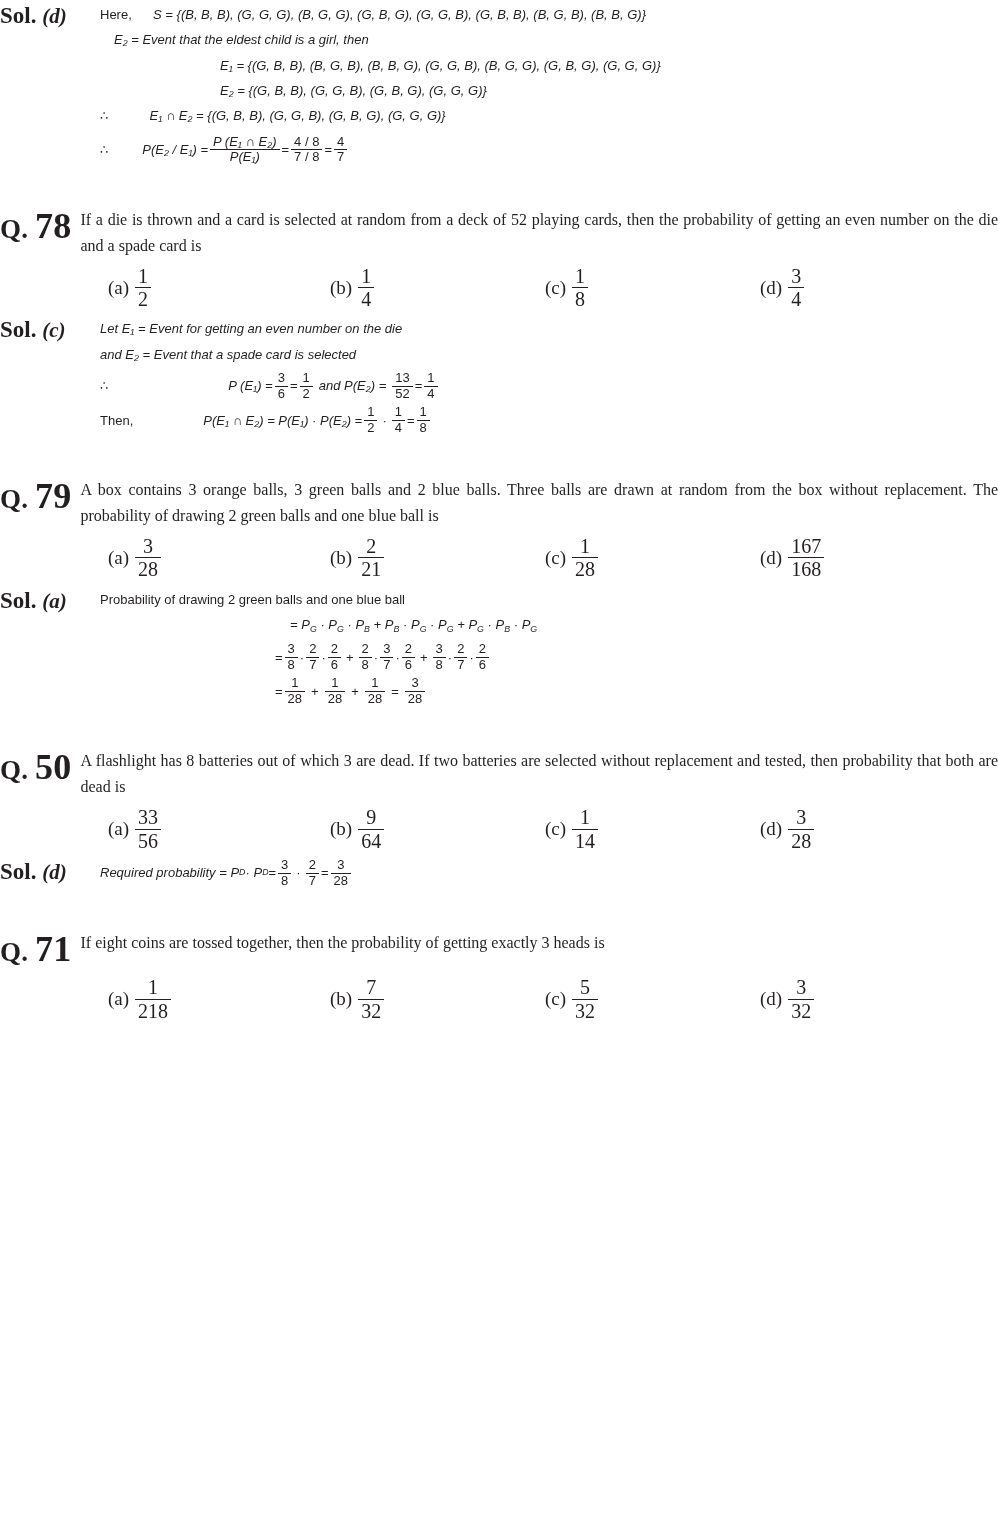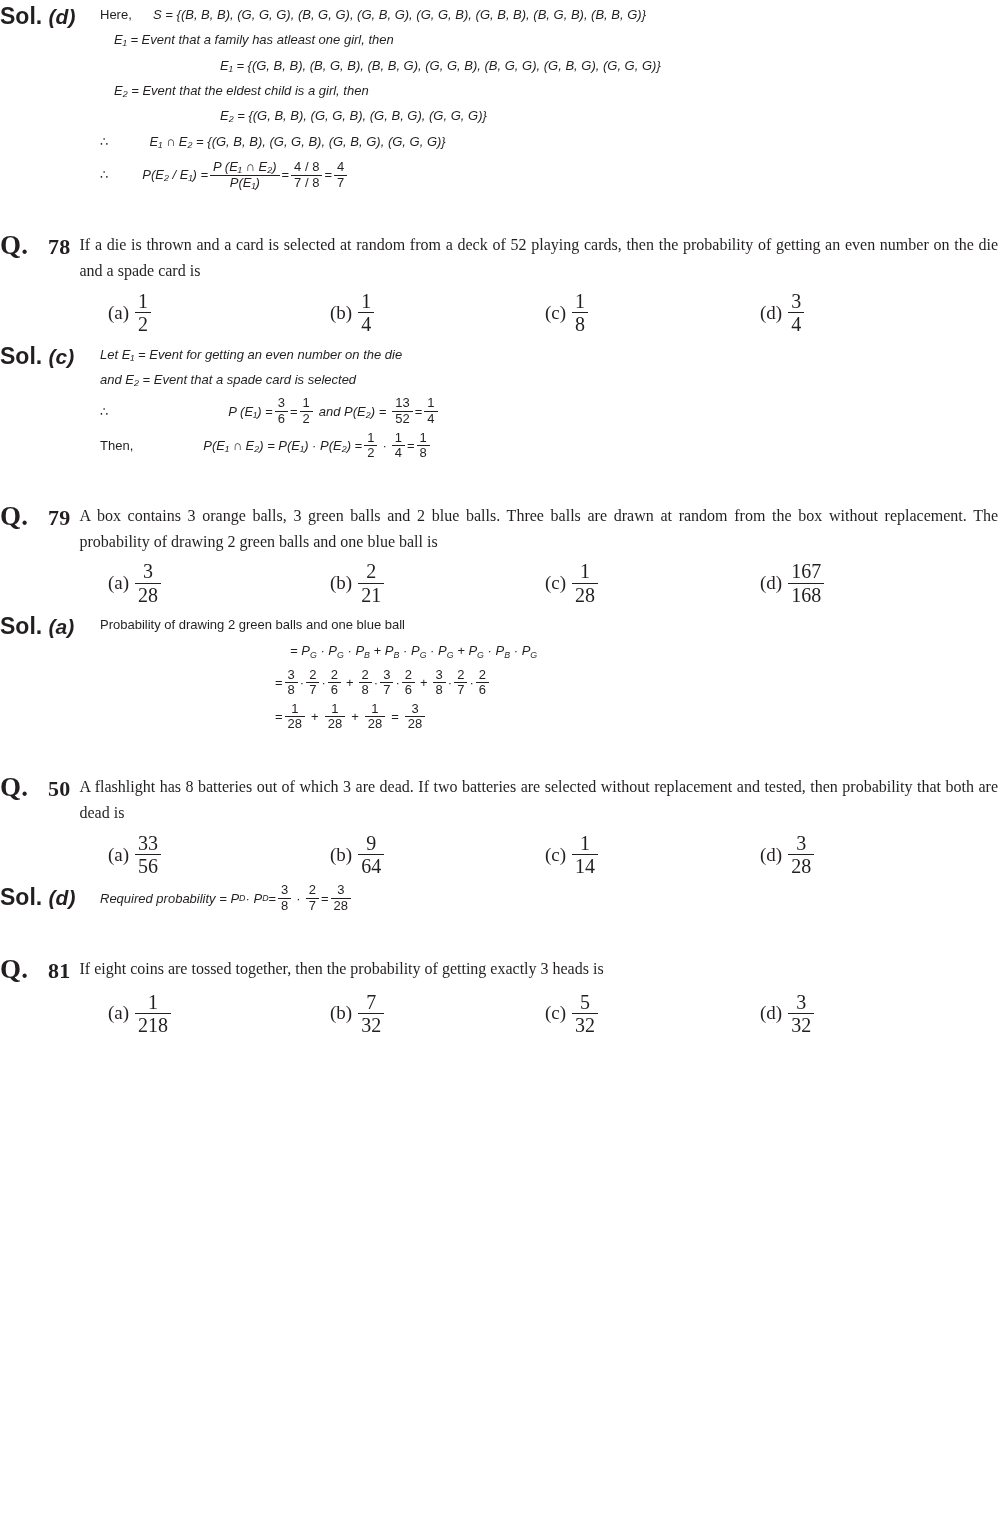--- a/index.html
+++ b/index.html
@@ -45,21 +45,21 @@
   .qlabel {
     flex: 0 0 auto;
     font-family: "Liberation Serif", serif;
     font-weight: bold;
     font-size: 27px;
     letter-spacing: .2px;
     padding-right: 9px;
     white-space: nowrap;
   }
   .qlabel .qq { font-size: 27px; }
-  .qlabel .qnum { font-size: 22px; margin-left: 13px; }
+  .qlabel .qnum { font-size: 36px; }
   .qtext {
     flex: 1 1 auto;
     font-size: 16px;
     line-height: 1.62;
     text-align: justify;
     text-justify: inter-word;
     padding-top: 2px;
   }
 
   
@@ -87,21 +87,21 @@
     display: flex;
     align-items: flex-start;
     font-family: "Liberation Sans", sans-serif;
     font-size: 16.5px;
     color: #231f20;
     margin-top: 4px;
   }
   .sollabel {
     flex: 0 0 auto;
     width: 100px;
-    font-family: Liberation Sans, sans-serif;
+    font-family: Liberation Serif, serif;
     font-weight: bold;
     font-size: 23px;
     white-space: nowrap;
     padding-top: 1px;
   }
   .sollabel .ans { font-style: italic; font-size: 21px; font-weight: bold; }
   .solbody {
     flex: 1 1 auto;
     font-family: "Liberation Sans", sans-serif;
     font-size: 13px;
@@ -127,27 +127,24 @@
       <span>Sol.</span>
       <span class="ans">(d)</span>
     </div>
     <div class="solbody">
       <div class="line">
         <span>Here,</span>
         <span class="gap-sm"></span>
         <span class="ital">S = {(B, B, B), (G, G, G), (B, G, G), (G, B, G), (G, G, B), (G, B, B), (B, G, B), (B, B, G)}</span>
       </div>
       <div class="line indent2">
-        <span class="ital">E₁ = Event that a family has atleast one girl, then</span>
+        <span class="ital">E₂ = Event that the eldest child is a girl, then</span>
       </div>
       <div class="line ctr-m">
         <span class="ital">E₁ = {(G, B, B), (B, G, B), (B, B, G), (G, G, B), (B, G, G), (G, B, G), (G, G, G)}</span>
-      </div>
-      <div class="line indent2">
-        <span class="ital">E₂ = Event that the eldest child is a girl, then</span>
       </div>
       <div class="line ctr-m">
         <span class="ital">E₂ = {(G, B, B), (G, G, B), (G, B, G), (G, G, G)}</span>
       </div>
       <div class="line">
         <span>∴</span>
         <span class="mono-gap"></span>
         <span class="ital">E₁ ∩ E₂ = {(G, B, B), (G, G, B), (G, B, G), (G, G, G)}</span>
       </div>
       <div class="line eqrow" style="margin-top:6px;">
@@ -469,21 +466,21 @@
       </div>
     </div>
   </div>
 
   <div class="sep-xl"></div>
 
   <div class="qblock">
     <div class="qrow">
       <div class="qlabel">
         <span class="qq">Q.</span>
-        <span class="qnum">81</span>
+        <span class="qnum">71</span>
       </div>
       <div class="qtext">If eight coins are tossed together, then the probability of getting exactly 3 heads is</div>
     </div>
     <div class="options">
       <div class="opt opt-a">
         <span class="lab">(a)</span>
         <span class="frac">
           <span class="num">1</span>
           <span class="den">218</span>
         </span>

